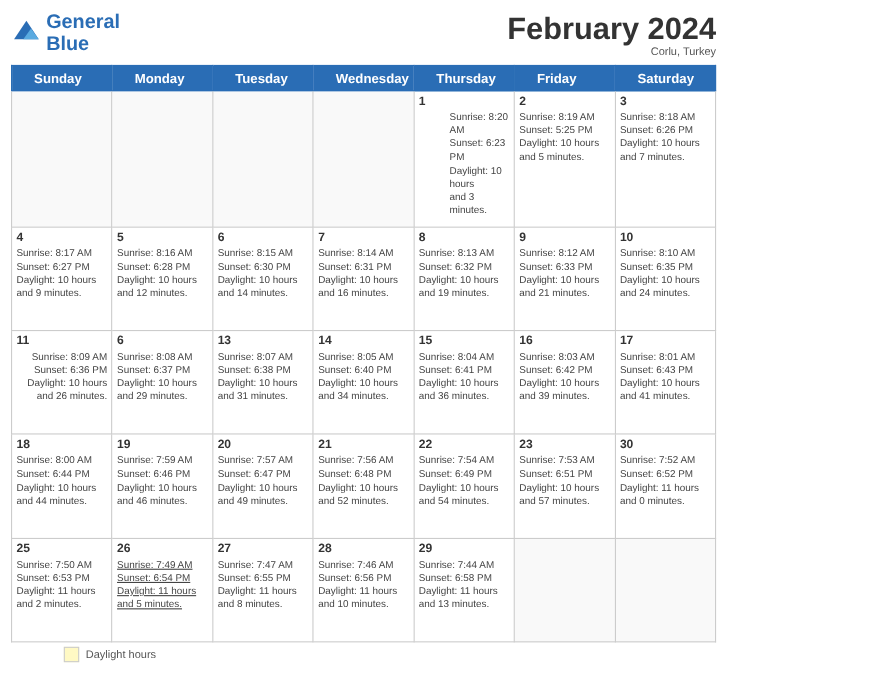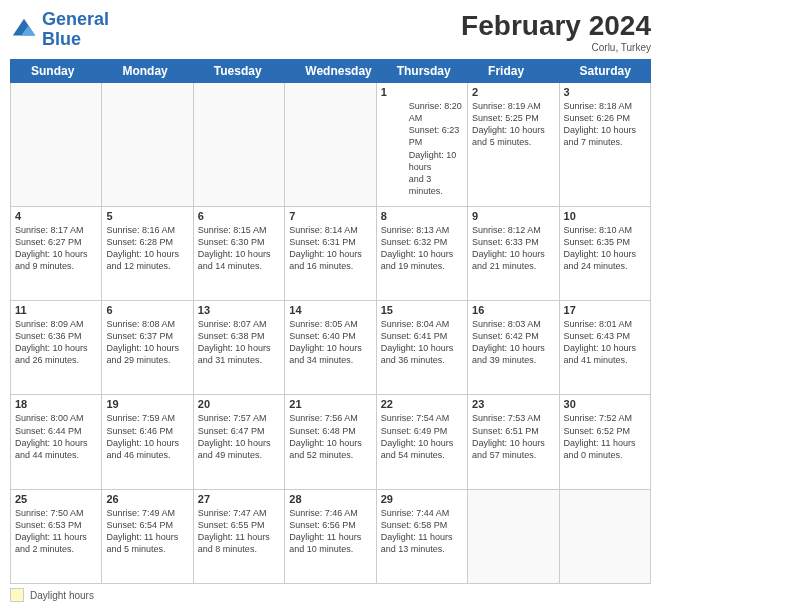--- a/index.html
+++ b/index.html
@@ -90,20 +90,21 @@
     .empty-cell {
       background: #f9f9f9;
     }
     .footer {
       display: flex;
       align-items: center;
       gap: 6px;
       margin-top: 4px;
       font-size: 10px;
       color: #555;
+      margin-left: 48px;
     }
     .legend-box {
       width: 14px;
       height: 14px;
       background: #fff9c4;
       border: 1px solid #ccc;
       display: inline-block;
     }
   </style>
 </head>
@@ -214,21 +215,21 @@
             <span class="day-num">10</span>
             <div class="day-info" style="white-space: pre-line;">Sunrise: 8:10 AM
 Sunset: 6:35 PM
 Daylight: 10 hours
 and 24 minutes.</div>
           </td>
         </tr>
         <tr>
           <td>
             <span class="day-num">11</span>
-            <div class="day-info" style="white-space: pre-line;">Sunrise: 8:09 AM
+            <div class="day-info" style="white-space: pre-line; text-align: right;">Sunrise: 8:09 AM
 Sunset: 6:36 PM
 Daylight: 10 hours
 and 26 minutes.</div>
           </td>
           <td>
             <span class="day-num">6</span>
             <div class="day-info" style="white-space: pre-line;">Sunrise: 8:08 AM
 Sunset: 6:37 PM
 Daylight: 10 hours
 and 29 minutes.</div>
@@ -323,21 +324,21 @@
         <tr>
           <td>
             <span class="day-num">25</span>
             <div class="day-info" style="white-space: pre-line;">Sunrise: 7:50 AM
 Sunset: 6:53 PM
 Daylight: 11 hours
 and 2 minutes.</div>
           </td>
           <td>
             <span class="day-num">26</span>
-            <div class="day-info" style="white-space: pre-line;">Sunrise: 7:49 AM
+            <div class="day-info" style="white-space: pre-line; text-decoration: underline;">Sunrise: 7:49 AM
 Sunset: 6:54 PM
 Daylight: 11 hours
 and 5 minutes.</div>
           </td>
           <td>
             <span class="day-num">27</span>
             <div class="day-info" style="white-space: pre-line;">Sunrise: 7:47 AM
 Sunset: 6:55 PM
 Daylight: 11 hours
 and 8 minutes.</div>

